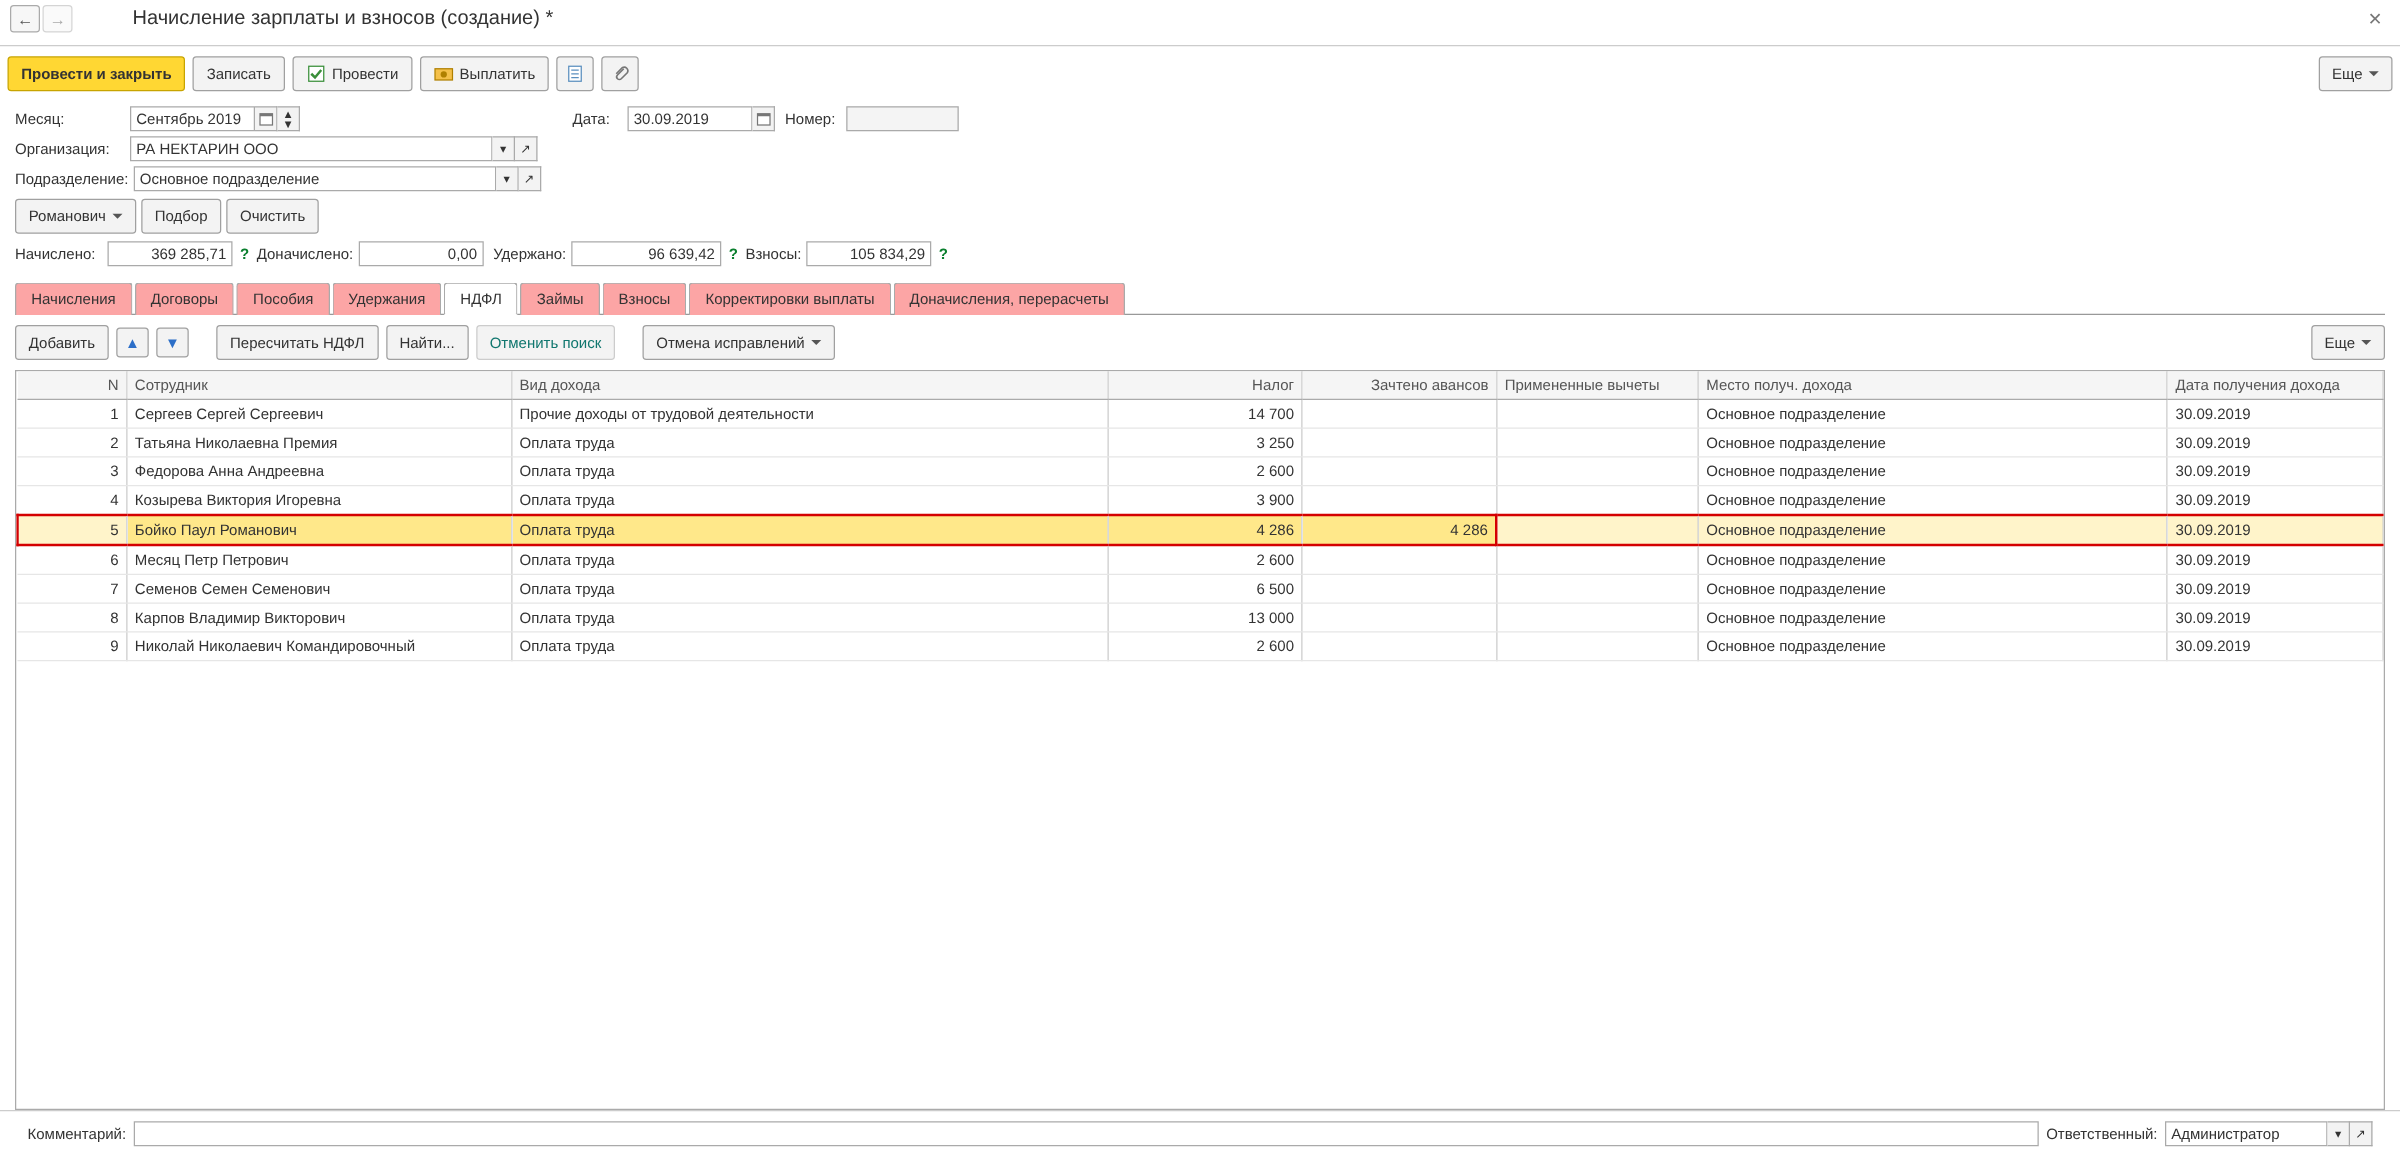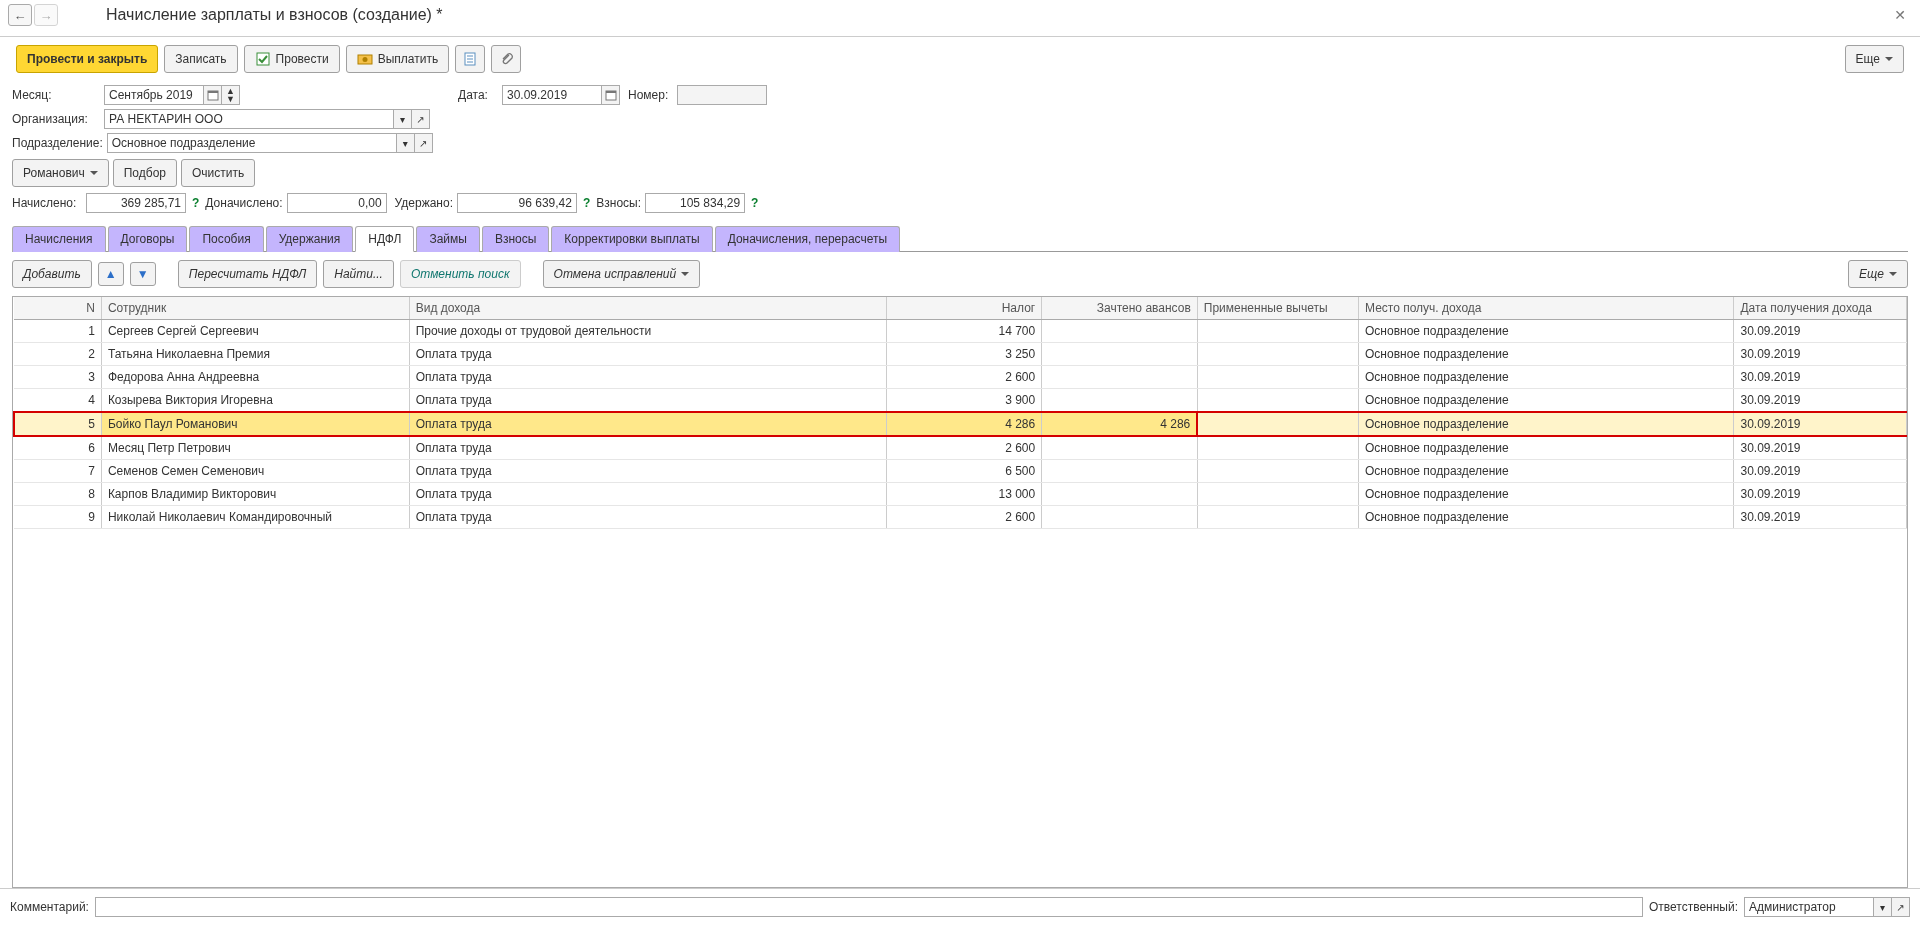--- a/index.html
+++ b/index.html
@@ -2,53 +2,53 @@
 <html><head>
 <meta charset="utf-8">
 <style>
 html,body{margin:0;padding:0;font-family:Arial,sans-serif;font-size:12px;color:#333;background:#fff;height:100%;}
 body{display:flex;flex-direction:column;height:925px;width:1920px;overflow:hidden;box-sizing:border-box;}
 .titlebar{display:flex;align-items:center;padding:4px 8px 10px 8px;border-bottom:1px solid #ccc;}
 .nav-btn{display:inline-flex;align-items:center;justify-content:center;width:22px;height:20px;border:1px solid #aaa;background:#f7f7f7;border-radius:3px;margin-right:2px;font-size:13px;color:#555;cursor:pointer;}
 .nav-btn.disabled{opacity:.5;}
 .page-title{font-size:16px;margin-left:46px;flex:1;}
 .close-x{font-size:14px;color:#777;cursor:pointer;padding:0 6px;}
-.toolbar{display:flex;align-items:center;padding:8px 16px;gap:6px;}
+.toolbar{display:flex;align-items:center;padding:8px 6px;gap:6px;}
 .btn{display:inline-flex;align-items:center;padding:4px 10px;border:1px solid #a0a0a0;background:#f3f3f3;border-radius:3px;cursor:pointer;height:18px;line-height:18px;}
 .btn-primary{background:#ffd733;border-color:#c8a400;font-weight:bold;}
 .btn-icon{width:16px;height:16px;margin-right:5px;}
 .btn.iconly{padding:4px 6px;}
 .btn.iconly .btn-icon{margin:0;}
 .toolbar-spacer{flex:1;}
 .form-area{padding:0 12px;}
 .frow{display:flex;align-items:center;margin:4px 0;gap:4px;}
 .lbl{min-width:88px;}
 .input{border:1px solid #aaa;background:#fff;height:20px;padding:0 4px;display:inline-flex;align-items:center;box-sizing:border-box;}
 .input.ro{background:#fff;}
 .ctl-btn{border:1px solid #aaa;border-left:none;width:18px;height:20px;display:inline-flex;align-items:center;justify-content:center;font-size:10px;background:#f3f3f3;cursor:pointer;box-sizing:border-box;}
 .ctl-group{display:inline-flex;}
 .num{text-align:right;justify-content:flex-end;padding-left:31px;}
 .qmark{color:#0a7f2e;font-weight:bold;margin:0 2px;cursor:pointer;}
 .tabs{display:flex;border-bottom:1px solid #999;margin:8px 12px 0 12px;}
-.tab{padding:5px 12px;border:1px solid #aaa;border-bottom:none;background:#c4b5fd;margin-right:2px;border-radius:3px 3px 0 0;cursor:pointer;position:relative;top:1px;}
+.tab{padding:5px 12px;border:1px solid #aaa;border-bottom:none;background:#fca5a5;margin-right:2px;border-radius:3px 3px 0 0;cursor:pointer;position:relative;top:1px;}
 .tab.active{background:#fff;border-bottom:1px solid #fff;}
-.subtoolbar{display:flex;align-items:center;gap:6px;padding:8px 12px;font-style:italic;}
+.subtoolbar{display:flex;align-items:center;gap:6px;padding:8px 12px;}
 .mini-btn{border:1px solid #a0a0a0;background:#f3f3f3;border-radius:3px;width:24px;height:22px;display:inline-flex;align-items:center;justify-content:center;cursor:pointer;}
 .btn.disabled{color:#0f766e;border-color:#ccc;}
 .table-wrap{margin:0 12px;border:1px solid #aaa;flex:1;overflow:auto;}
 table{border-collapse:collapse;width:100%;table-layout:fixed;}
 th,td{border-right:1px solid #ccc;border-bottom:1px solid #e6e6e6;padding:4px 6px;font-size:12px;text-align:left;white-space:nowrap;overflow:hidden;}
 th{background:#f5f5f5;border-bottom:1px solid #aaa;font-weight:normal;color:#555;}
 td.num,th.num{text-align:right;}
 tr.hl{background:#fff4ca;}
 tr.hl td{border-top:2px solid #d40000;border-bottom:2px solid #d40000;}
 tr.hl td:first-child{border-left:2px solid #d40000;}
 tr.hl td.red-end{border-right:2px solid #d40000;}
 tr.hl td.selcell{background:#ffe88a;}
-.footer{display:flex;align-items:center;padding:8px 10px;gap:6px;border-top:1px solid #ccc;}
+.footer{display:flex;align-items:center;padding:8px 22px;gap:6px;border-top:1px solid #ccc;}
 .dd::after{content:"";display:inline-block;margin-left:5px;border:4px solid transparent;border-top-color:#555;position:relative;top:2px;}
 svg{display:block;}
 .col-n{width:40px;}
 .col-emp{width:260px;}
 .col-type{width:410px;}
 .col-tax{width:100px;}
 .col-adv{width:100px;}
 .col-ded{width:130px;}
 .col-loc{width:320px;}
 .col-date{width:140px;}

